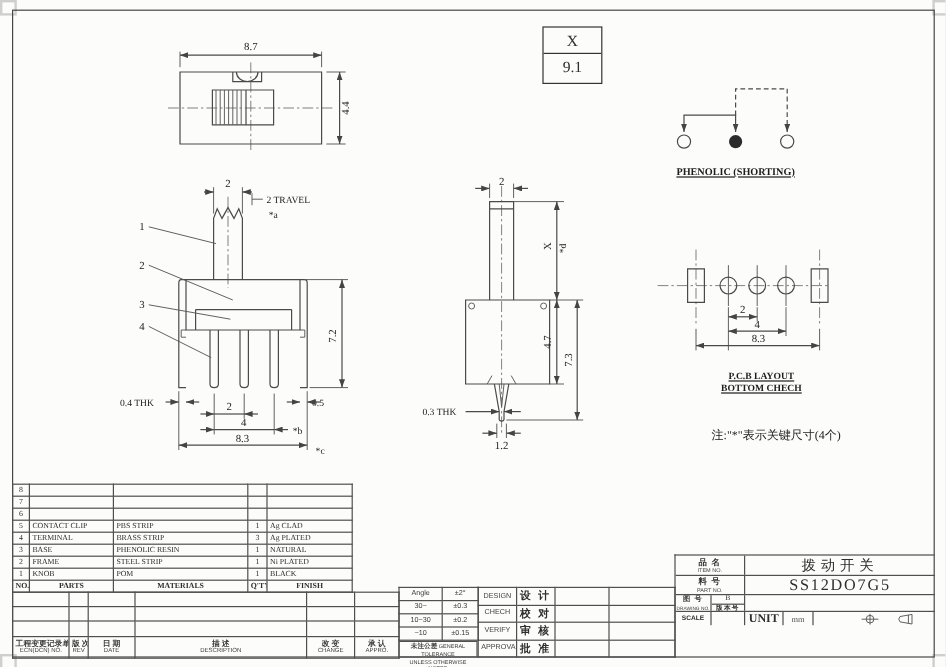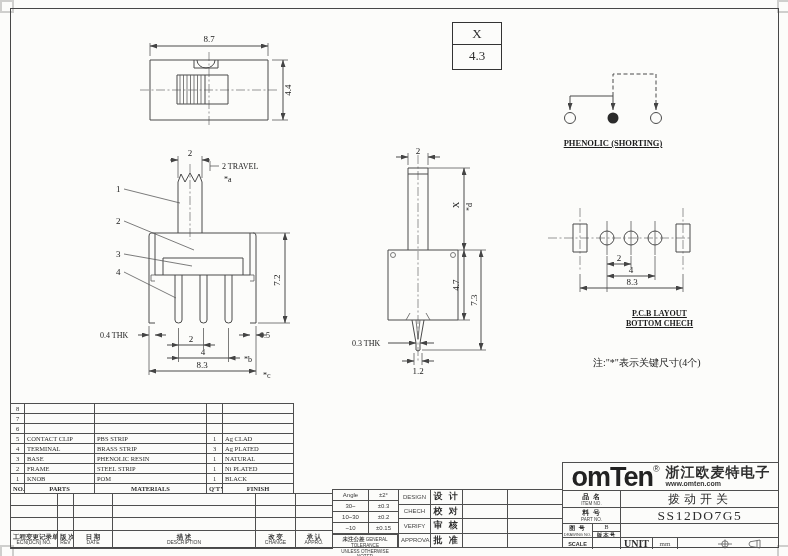--- a/index.html
+++ b/index.html
@@ -74,21 +74,21 @@
     <path class="lt" d="M38,26 V13 M156,26 V13"></path>
     <path class="ln" d="M38,16 H156" marker-start="url(#ar)" marker-end="url(#ar)"></path>
     <text class="dt mid" x="97" y="12">8.7</text>
     <path class="lt" d="M160,30 H176 M160,90 H176"></path>
     <path class="ln" d="M171,30 V90" marker-start="url(#ar)" marker-end="url(#ar)"></path>
     <text class="dt mid" transform="rotate(-90 179 60)" x="179" y="60">4.4</text>
   </svg>
 
   <div class="xbox">
     <div>X</div>
-    <div>4.3</div>
+    <div>9.1</div>
   </div>
 
   <svg class="abs" style="left:540px;top:52px;" width="135" height="85">
     <circle class="ln" cx="30" cy="66" r="5.5"></circle>
     <circle cx="73" cy="66" r="5.5" fill="#2b2b2b"></circle>
     <circle class="ln" cx="116" cy="66" r="5.5"></circle>
     <path class="ln" d="M30,58 V44 H73 V58" marker-start="url(#ar)" marker-end="url(#ar)"></path>
     <path class="dsh" d="M73,44 V22 H116 V58" marker-end="url(#ar)"></path>
   </svg>
   <div class="lbl" style="left:558px;top:138px;width:110px;font-size:8.5px;">PHENOLIC (SHORTING)</div>
@@ -192,21 +192,21 @@
     <circle class="ln" cx="91" cy="42" r="7"></circle>
     <circle class="ln" cx="115" cy="42" r="7"></circle>
     <path class="lt" d="M67,60 V96 M91,60 V72 M115,60 V84 M40,78 V96 M143,78 V96"></path>
     <path class="ln" d="M67,68 H91" marker-start="url(#ar)" marker-end="url(#ar)"></path>
     <text class="dt mid" x="79" y="65">2</text>
     <path class="ln" d="M67,80 H115" marker-start="url(#ar)" marker-end="url(#ar)"></path>
     <text class="dt mid" x="91" y="77">4</text>
     <path class="ln" d="M40,92 H143" marker-start="url(#ar)" marker-end="url(#ar)"></path>
     <text class="dt mid" x="92" y="89">8.3</text>
   </svg>
-  <div class="lbl" style="left:612px;top:309px;width:95px;font-size:8px;line-height:9.5px;">
+  <div class="lbl" style="left:587px;top:309px;width:95px;font-size:8px;line-height:9.5px;">
     <div>P.C.B LAYOUT</div>
     <div>BOTTOM CHECH</div>
   </div>
   <div class="note" style="left:593px;top:356px;">注:"*"表示关键尺寸(4个)</div>
 
   <table class="ptable" style="left:10px;top:403px;width:283px;height:90px;">
     <colgroup>
         <col style="width:14px">
         <col style="width:70px">
         <col style="width:112px">
@@ -385,30 +385,20 @@
           <td class="en">APPROVAL</td>
           <td class="cn">批 准</td>
           <td></td>
           <td></td>
         </tr>
   </tbody>
     </table>
 
   <div class="tblock">
 
-    <div class="trow" style="height:28px;align-items:center;justify-content:center;gap:6px;">
-      <div style="display:flex;align-items:flex-start;">
-        <span class="logo">omTen</span>
-        <span class="reg">®</span>
-      </div>
-      <div style="text-align:left;">
-        <div class="company">浙江欧麦特电子</div>
-        <div class="website">www.omten.com</div>
-      </div>
-    </div>
 
     <div class="trow" style="height:17px;">
       <div class="tcell" style="width:58px;">
         <span class="lab-cn">品 名</span>
         <span class="lab-en">ITEM NO.</span>
       </div>
       <div class="tcell" style="flex:1;font-size:12px;letter-spacing:4px;">拨动开关</div>
     </div>
 
     <div class="trow" style="height:16px;">

